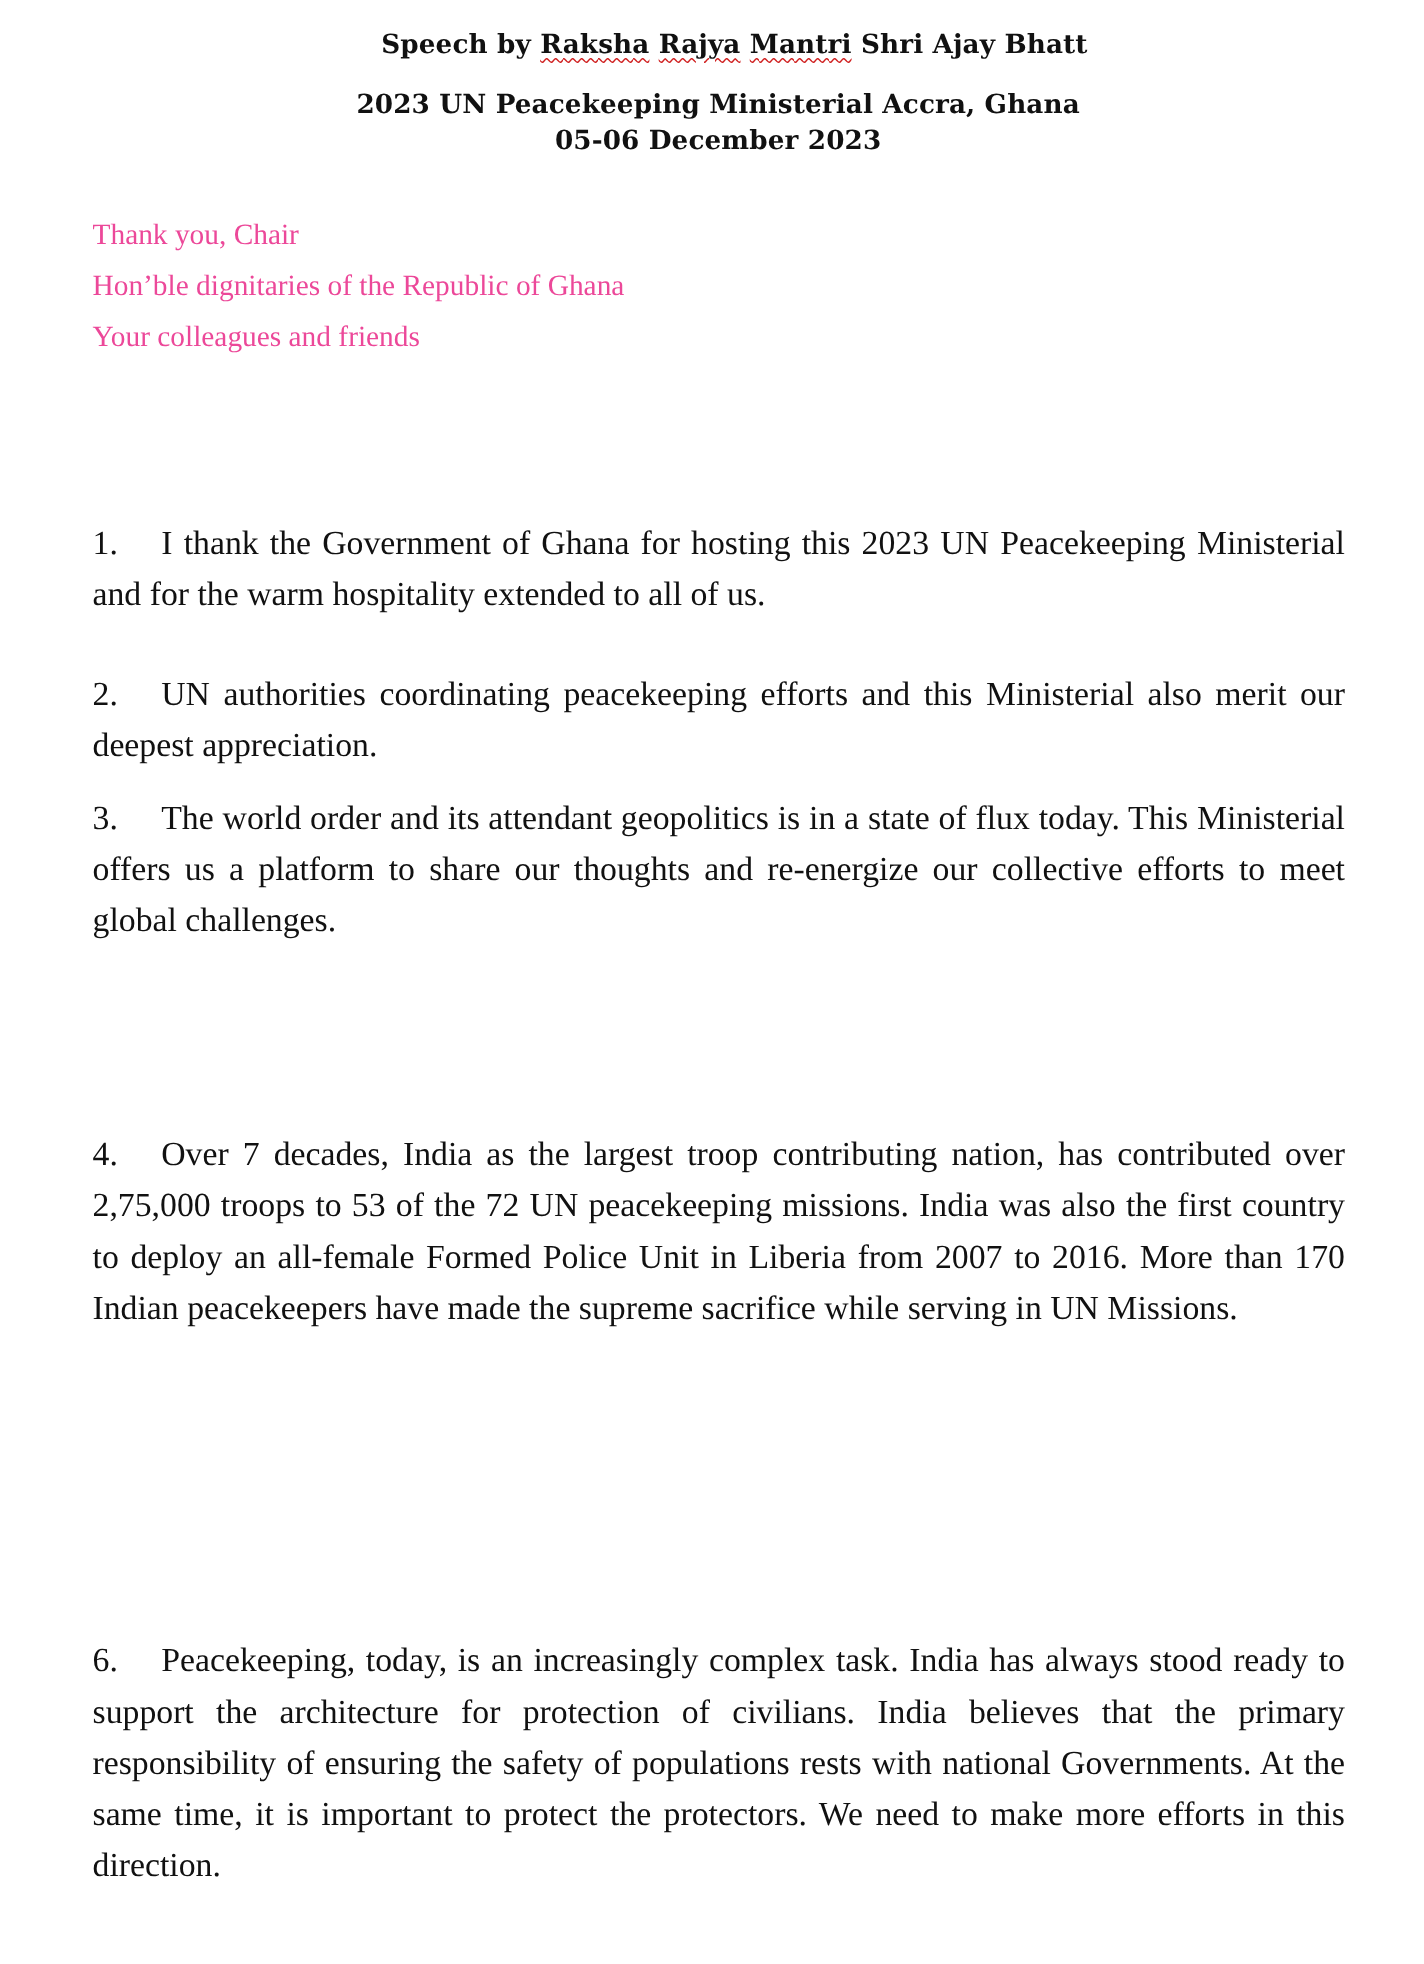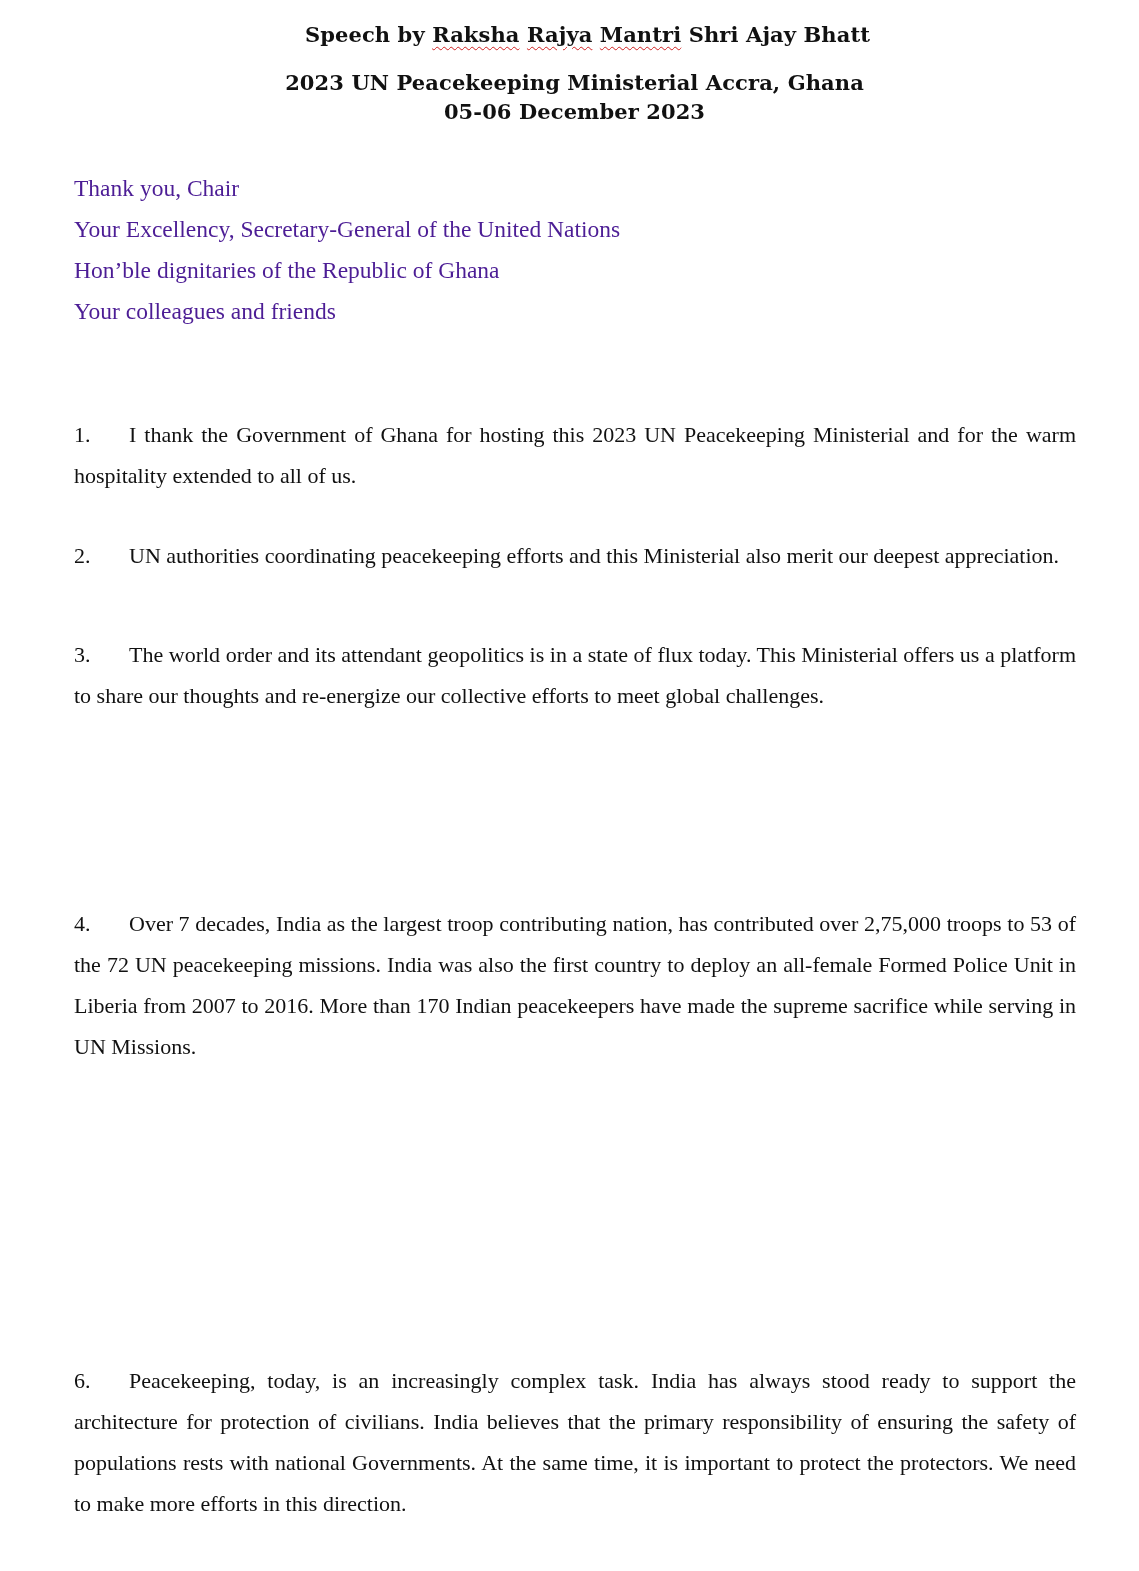--- a/index.html
+++ b/index.html
@@ -48,34 +48,34 @@
       top: 97px;
       left: 5px;
     }
     .body-text {
       position: absolute;
       left: 74px;
       width: 1002px;
       font-family: "Liberation Serif", serif;
       font-size: 23.5px;
       line-height: 41px;
-      color: #4c1d95;
+      color: #ec4899;
     }
     .salutations {
       top: 168px;
     }
     .salutations div {
       white-space: nowrap;
     }
     .para {
       position: absolute;
       left: 74px;
       width: 1002px;
       font-family: "Liberation Serif", serif;
-      font-size: 22px;
+      font-size: 27px;
       line-height: 41px;
       text-align: justify;
       text-align-last: left;
       color: #111111;
     }
     .para .num {
       display: inline-block;
       width: 55px;
     }
     .italic {
@@ -93,21 +93,20 @@
     <span class="spell">Rajya</span>
     <span class="spell">Mantri</span>
     <span>Shri Ajay Bhatt</span>
   </div>
 
   <div class="heading event-line">2023 UN Peacekeeping Ministerial Accra, Ghana</div>
   <div class="heading date-line">05-06 December 2023</div>
 
   <div class="body-text salutations">
     <div>Thank you, Chair</div>
-    <div>Your Excellency, Secretary-General of the United Nations</div>
     <div>Hon’ble dignitaries of the Republic of Ghana</div>
     <div>Your colleagues and friends</div>
   </div>
 
   <div class="para" style="top:414px;">
     <span class="num">1.</span><span>I thank the Government of Ghana for hosting this 2023 UN Peacekeeping Ministerial and for the warm hospitality extended to all of us.</span>
   </div>
 
   <div class="para" style="top:535px;">
     <span class="num">2.</span><span>UN authorities coordinating peacekeeping efforts and this Ministerial also merit our deepest appreciation.</span>
@@ -116,17 +115,17 @@
   <div class="para" style="top:634px;">
     <span class="num">3.</span><span>The world order and its attendant geopolitics is in a state of flux today. This Ministerial offers us a platform to share our thoughts and re-energize our collective efforts to meet global challenges.</span>
   </div>
 
 
   <div class="para" style="top:903px;">
     <span class="num">4.</span><span>Over 7 decades, India as the largest troop contributing nation, has contributed over 2,75,000 troops to 53 of the 72 UN peacekeeping missions. India was also the first country to deploy an all-female Formed Police Unit in Liberia from 2007 to 2016. More than 170 Indian peacekeepers have made the supreme sacrifice while serving in UN Missions.</span>
   </div>
 
 
-  <div class="para" style="top:1360px;">
+  <div class="para" style="top:1308px;">
     <span class="num">6.</span><span>Peacekeeping, today, is an increasingly complex task. India has always stood ready to support the architecture for protection of civilians. India believes that the primary responsibility of ensuring the safety of populations rests with national Governments. At the same time, it is important to protect the protectors. We need to make more efforts in this direction.</span>
   </div>
 
 </div>
 
 </body></html>

